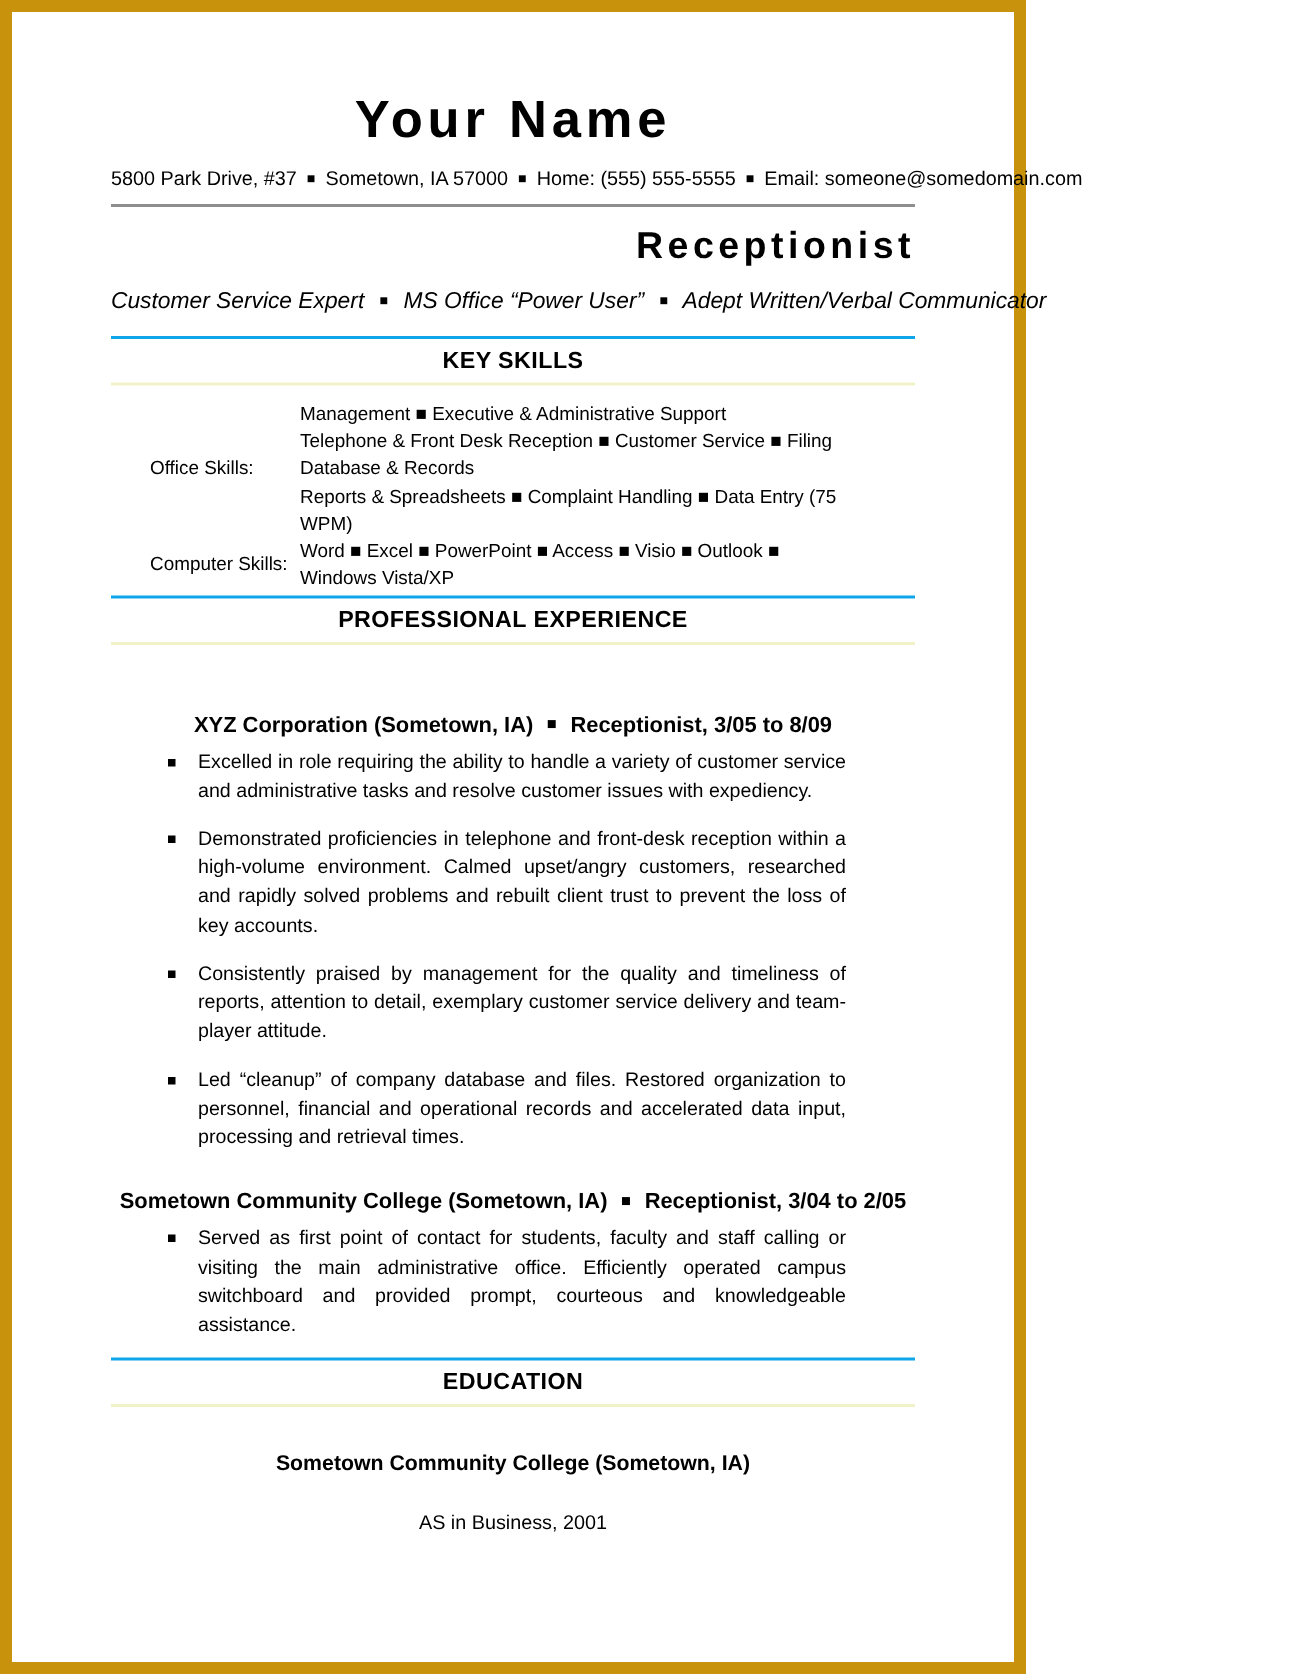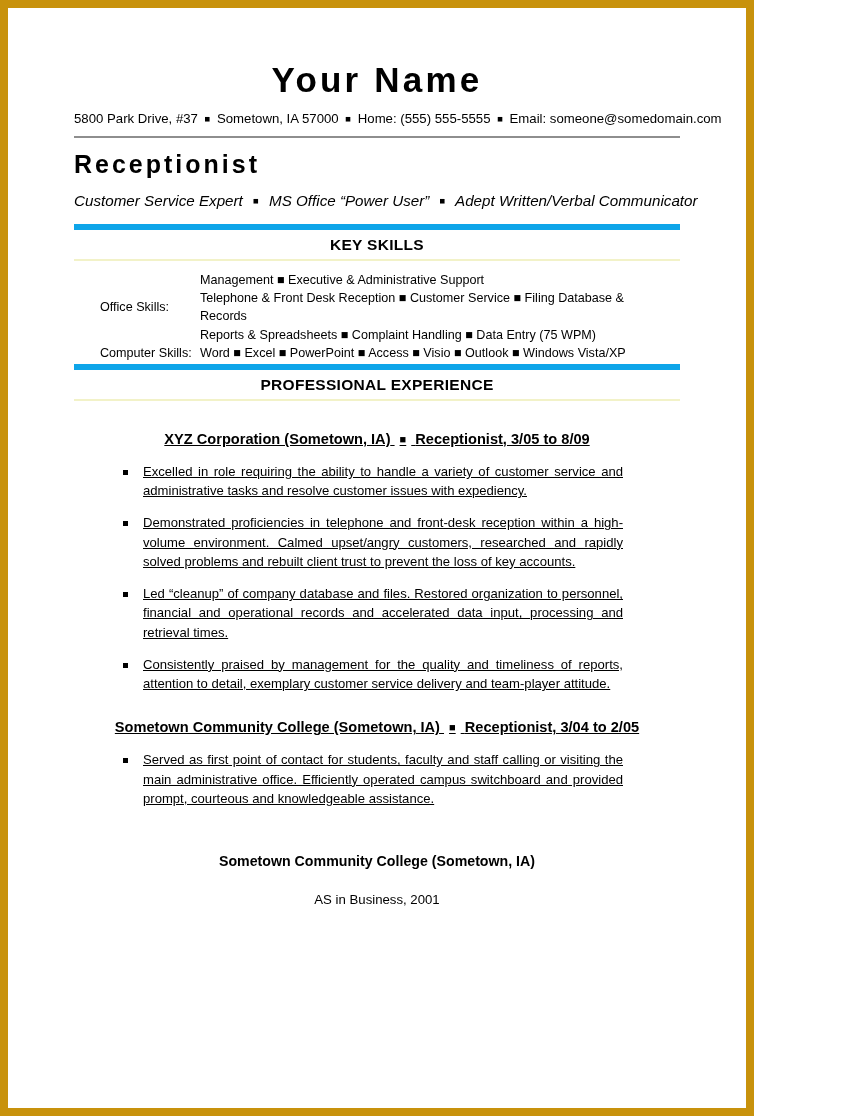--- a/index.html
+++ b/index.html
@@ -10,21 +10,21 @@
   body {
     width: 862px;
     height: 1116px;
     font-family: "Liberation Sans", sans-serif;
     color: #000000;
     overflow: hidden;
   }
 
   .page-frame {
     box-sizing: border-box;
-    width: 754px;
+    width: 684px;
     height: 1116px;
     border: 8px solid #c8920c;
     background: #ffffff;
     position: relative;
   }
 
   .sheet {
     box-sizing: border-box;
     width: 100%;
     height: 100%;
@@ -56,21 +56,21 @@
     letter-spacing: 0;
   }
 
   .header-rule {
     height: 0;
     border-top: 2px solid #8e8e8e;
     margin: 0 0 13px 0;
   }
 
   .title-heading {
-    text-align: left;
+    text-align: right;
     font-size: 25px;
     font-weight: bold;
     letter-spacing: 3px;
     line-height: 1.1;
     margin: 0 0 13px 0;
   }
 
   .tagline {
     text-align: center;
     font-style: italic;
@@ -81,21 +81,21 @@
   }
   .tagline .sq { font-style: normal; padding: 0 6px; }
 
   
   .section-head {
     text-align: center;
     font-size: 15.5px;
     font-weight: bold;
     letter-spacing: 0.3px;
     padding: 6px 0 5px 0;
-    border-top: 6px solid #0ea5e9;
+    border-top: 2px solid #0ea5e9;
     border-bottom: 2px solid #f2f2c8;
     margin: 0;
   }
 
   
   .skills-block {
     padding: 10px 0 2px 0;
   }
   .skill-row {
     display: flex;
@@ -108,33 +108,33 @@
     padding-left: 26px;
     box-sizing: border-box;
   }
   .skill-values {
     flex: 1 1 auto;
     padding-right: 36px;
   }
   .skill-values .line { display: block; }
 
   
-  .experience-block { padding-top: 4px; text-decoration: underline; }
+  .experience-block { padding-top: 20px; }
 
   .job-head {
     text-align: center;
     font-size: 14.6px;
     font-weight: bold;
     margin: 26px 0 6px 0;
   }
   .job-head .sq { font-size: 11px; padding: 0 5px; }
 
   ul.bullets {
     list-style: none;
-    margin: 15px;
+    margin: 4px;
     padding: 0;
   }
   ul.bullets li {
     position: relative;
     font-size: 13.1px;
     line-height: 1.47;
     text-align: justify;
     padding-left: 54px;
     padding-right: 42px;
     margin-bottom: 13px;
@@ -220,35 +220,36 @@
     <div class="experience-block">
 
       <div class="job-head">
         <span>XYZ Corporation (Sometown, IA)</span>
         <span class="sq">■</span>
         <span>Receptionist, 3/05 to 8/09</span>
       </div>
       <ul class="bullets">
         <li>Excelled in role requiring the ability to handle a variety of customer service and administrative tasks and resolve customer issues with expediency.</li>
         <li>Demonstrated proficiencies in telephone and front-desk reception within a high-volume environment. Calmed upset/angry customers, researched and rapidly solved problems and rebuilt client trust to prevent the loss of key accounts.</li>
+        <li>Consistently praised by management for the quality and timeliness of reports, attention to detail, exemplary customer service delivery and team-player attitude.</li>
         <li>Led “cleanup” of company database and files. Restored organization to personnel, financial and operational records and accelerated data input, processing and retrieval times.</li>
-        <li>Consistently praised by management for the quality and timeliness of reports, attention to detail, exemplary customer service delivery and team-player attitude.</li>
       </ul>
 
       <div class="job-head">
         <span>Sometown Community College (Sometown, IA)</span>
         <span class="sq">■</span>
         <span>Receptionist, 3/04 to 2/05</span>
       </div>
       <ul class="bullets">
         <li>Served as first point of contact for students, faculty and staff calling or visiting the main administrative office. Efficiently operated campus switchboard and provided prompt, courteous and knowledgeable assistance.</li>
       </ul>
 
     </div>
 
+    <div class="section-head">EDUCATION</div>
 
     <div class="education-block">
       <div class="edu-school">Sometown Community College (Sometown, IA)</div>
       <div class="edu-degree">AS in Business, 2001</div>
     </div>
 
   </div>
 </div>
 
 </body></html>

